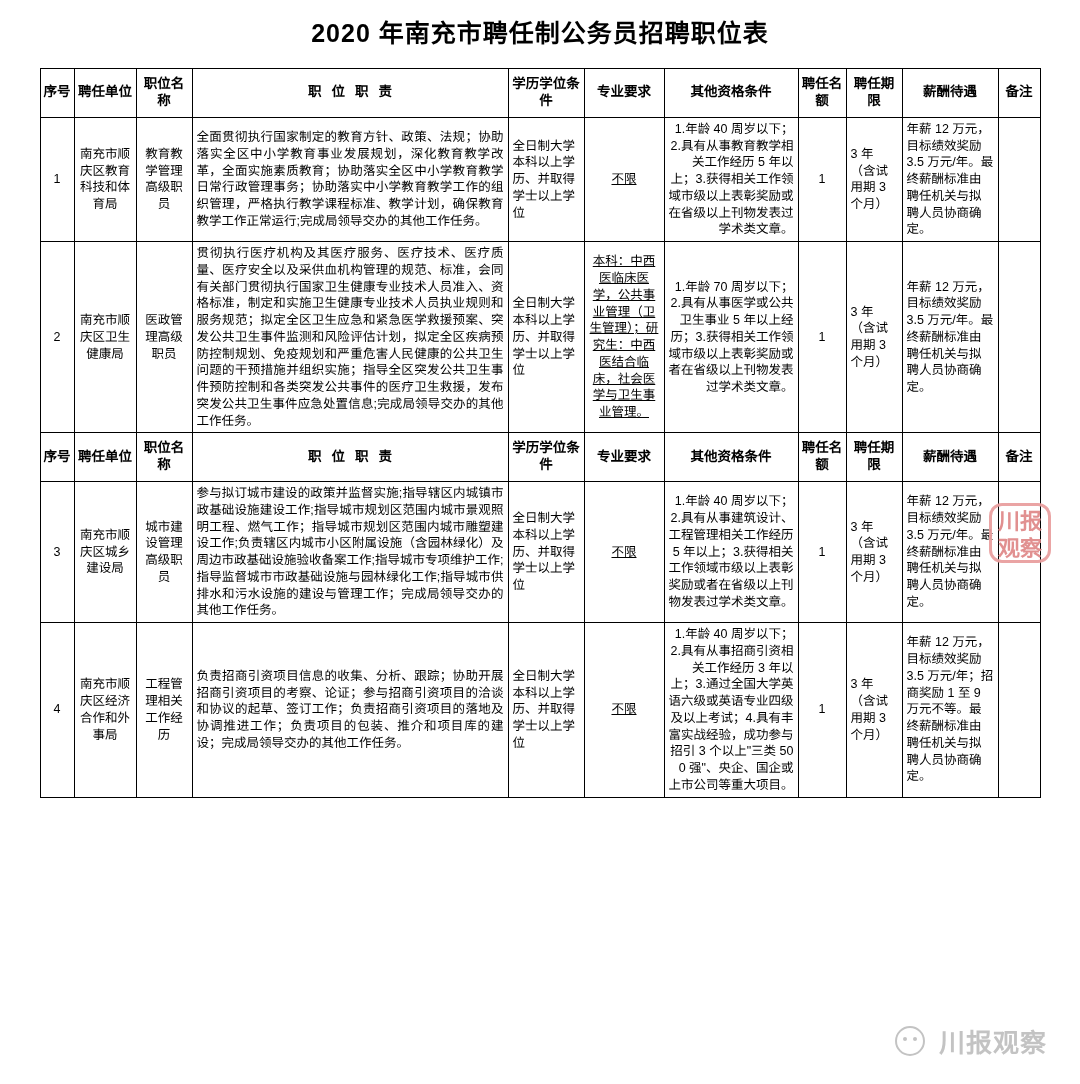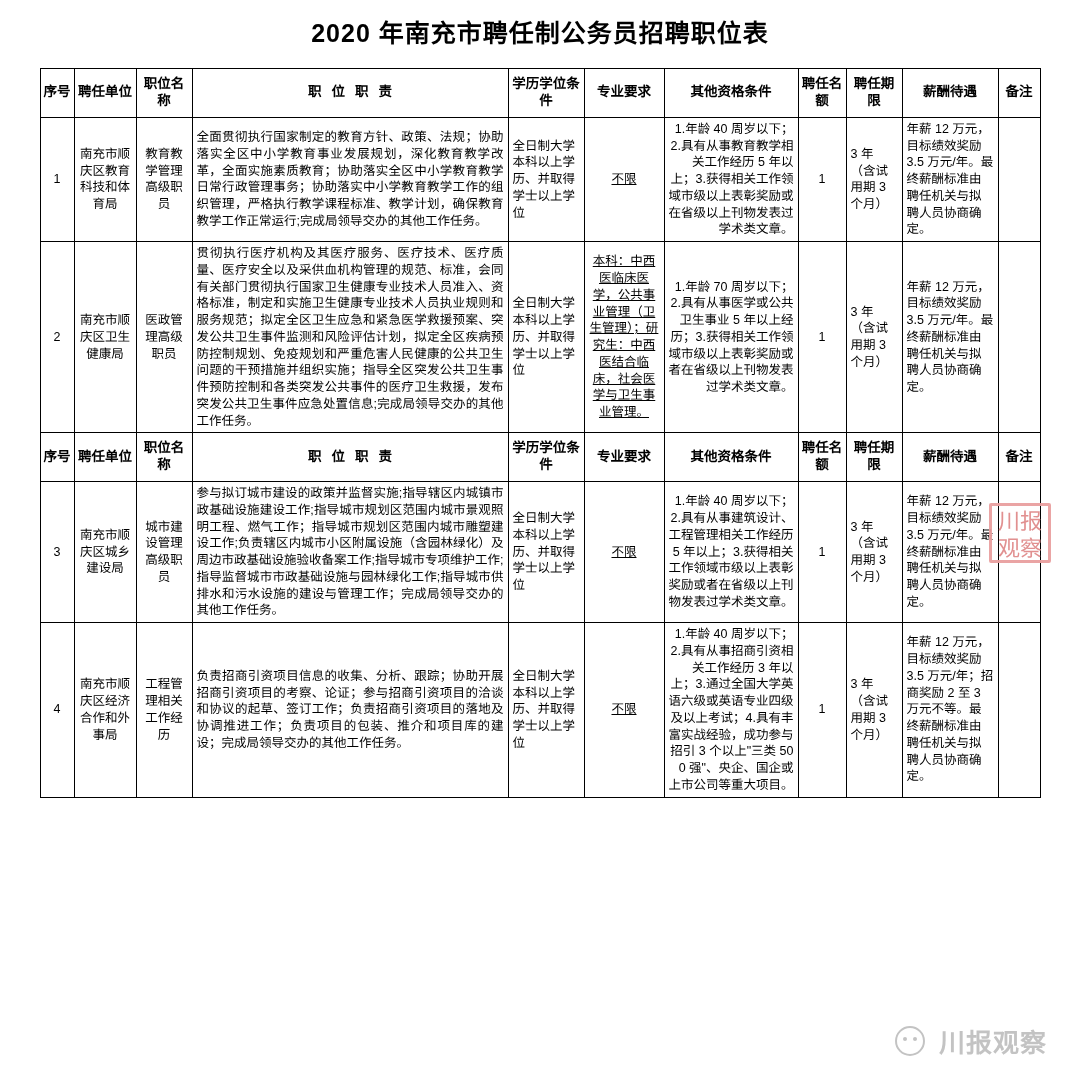--- a/index.html
+++ b/index.html
@@ -87,24 +87,24 @@
   td.c-remark  { text-align: center; }
 
   
   .stamp-watermark {
     position: absolute;
     left: 989px;
     top: 503px;
     width: 62px;
     height: 60px;
     border: 3px solid #e9a0a0;
-    border-radius: 2px;
+    border-radius: 13px;
     color: #e08b8b;
     font-size: 22px;
-    font-weight: normal;
+    font-weight: bold;
     line-height: 27px;
     text-align: center;
     letter-spacing: 0px;
     pointer-events: none;
     opacity: 0.95;
     padding: 2px 0 0 0;
     box-sizing: border-box;
   }
   .stamp-watermark span { display: block; }
   .corner-watermark {
@@ -244,21 +244,21 @@
       <tr>
         <td class="c-no">4</td>
         <td class="c-unit">南充市顺庆区经济合作和外事局</td>
         <td class="c-post">工程管理相关工作经历</td>
         <td class="c-duty">负责招商引资项目信息的收集、分析、跟踪；协助开展招商引资项目的考察、论证；参与招商引资项目的洽谈和协议的起草、签订工作；负责招商引资项目的落地及协调推进工作；负责项目的包装、推介和项目库的建设；完成局领导交办的其他工作任务。</td>
         <td class="c-edu">全日制大学本科以上学历、并取得学士以上学位</td>
         <td class="c-major">不限</td>
         <td class="c-other">1.年龄 40 周岁以下；2.具有从事招商引资相关工作经历 3 年以上；3.通过全国大学英语六级或英语专业四级及以上考试；4.具有丰富实战经验，成功参与招引 3 个以上"三类 500 强"、央企、国企或上市公司等重大项目。</td>
         <td class="c-quota">1</td>
         <td class="c-term">3 年（含试用期 3 个月）</td>
-        <td class="c-salary">年薪 12 万元，目标绩效奖励 3.5 万元/年；招商奖励 2 至 3 万元不等。最终薪酬标准由聘任机关与拟聘人员协商确定。</td>
+        <td class="c-salary">年薪 12 万元，目标绩效奖励 3.5 万元/年；招商奖励 1 至 9 万元不等。最终薪酬标准由聘任机关与拟聘人员协商确定。</td>
         <td class="c-remark"></td>
       </tr>
 
     </tbody>
   </table>
 
   <div class="stamp-watermark">
     <span>川报</span>
     <span>观察</span>
   </div>

